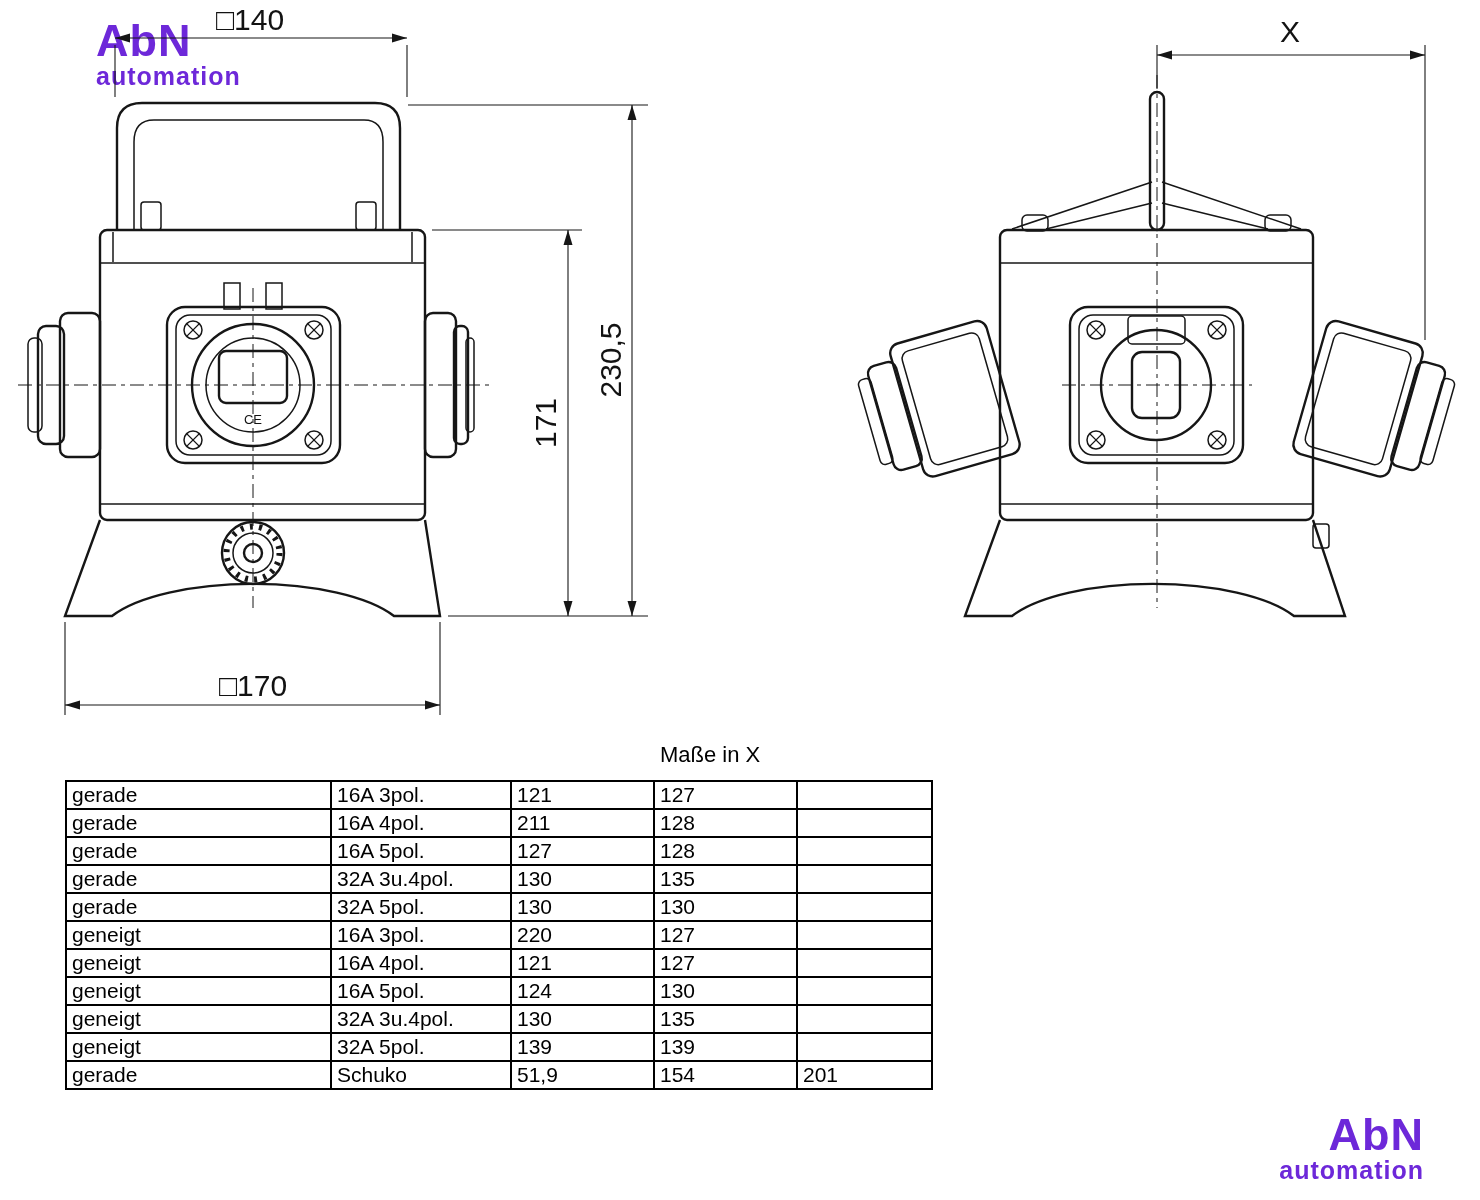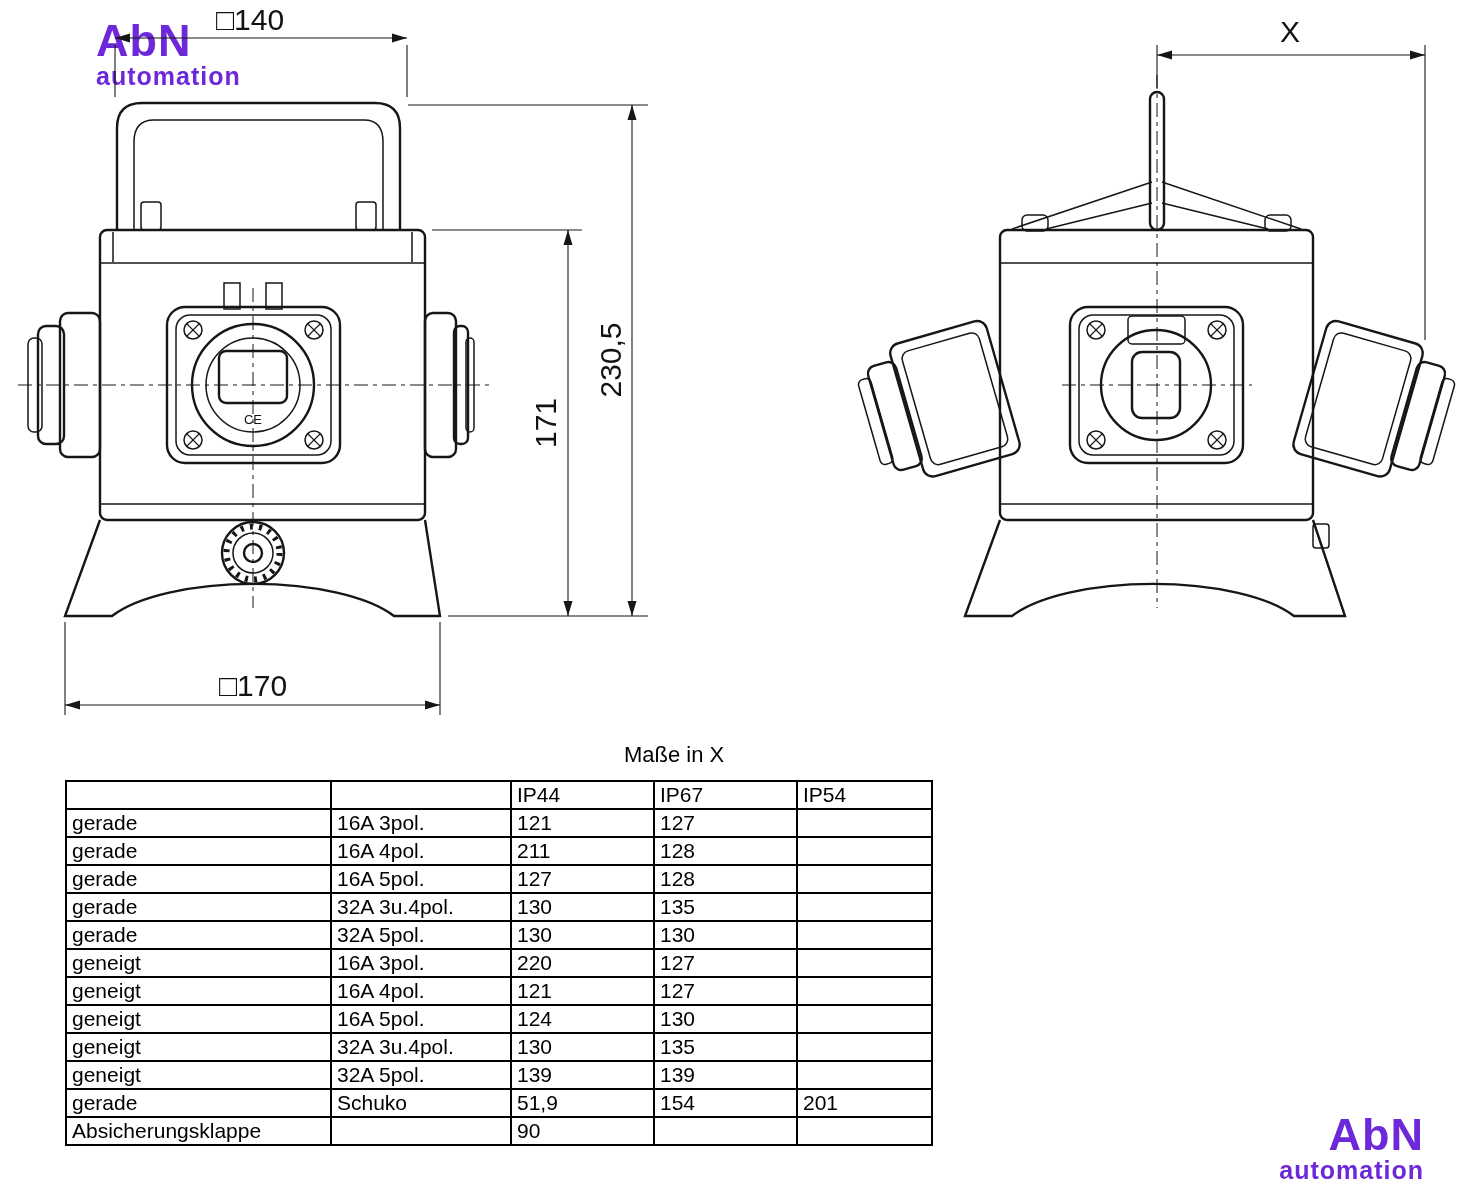--- a/index.html
+++ b/index.html
@@ -17,21 +17,21 @@
   text.dim{font-size:30px;}
   text.ce{font-size:13px;}
 
   .ol{fill:none;stroke:#161616;stroke-width:2.4;}
   .ml{fill:none;stroke:#161616;stroke-width:1.5;}
   .dl{fill:none;stroke:#161616;stroke-width:1.1;}
   .cl{fill:none;stroke:#161616;stroke-width:1;stroke-dasharray:14 5 4 5;}
   .ar{fill:#161616;stroke:none;}
   .knurl{fill:none;stroke:#161616;stroke-width:6;stroke-dasharray:3 6.3;}
 
-  .table-title{position:absolute;left:624px;top:742px;font-size:22px;}
+  .table-title{position:absolute;left:660px;top:742px;font-size:22px;}
   table.dim-table{
     position:absolute;left:65px;top:780px;border-collapse:collapse;table-layout:fixed;
     font-size:21px;
   }
   table.dim-table td{
     border:2px solid #000;height:26px;padding:0 2px 0 5px;
     overflow:hidden;white-space:nowrap;vertical-align:middle;
   }
 </style>
 </head>
@@ -243,27 +243,20 @@
 
 <table class="dim-table">
   <colgroup>
     <col style="width:265px">
       <col style="width:180px">
       <col style="width:143px">
       <col style="width:143px">
       <col style="width:135px">
   </colgroup>
   <tbody>
-      <tr>
-    <td></td>
-    <td></td>
-    <td>IP44</td>
-    <td>IP67</td>
-    <td>IP54</td>
-  </tr>
   <tr>
     <td>gerade</td>
     <td>16A 3pol.</td>
     <td>121</td>
     <td>127</td>
     <td></td>
   </tr>
   <tr>
     <td>gerade</td>
     <td>16A 4pol.</td>
@@ -327,26 +320,19 @@
     <td>139</td>
     <td></td>
   </tr>
   <tr>
     <td>gerade</td>
     <td>Schuko</td>
     <td>51,9</td>
     <td>154</td>
     <td>201</td>
   </tr>
-  <tr>
-    <td>Absicherungsklappe</td>
-    <td></td>
-    <td>90</td>
-    <td></td>
-    <td></td>
-  </tr>
 </tbody>
   </table>
 
 <div class="watermark wm-bottom">
   <div class="wm-brand">AbN</div>
   <div class="wm-sub">automation</div>
 </div>
 
 </body></html>

